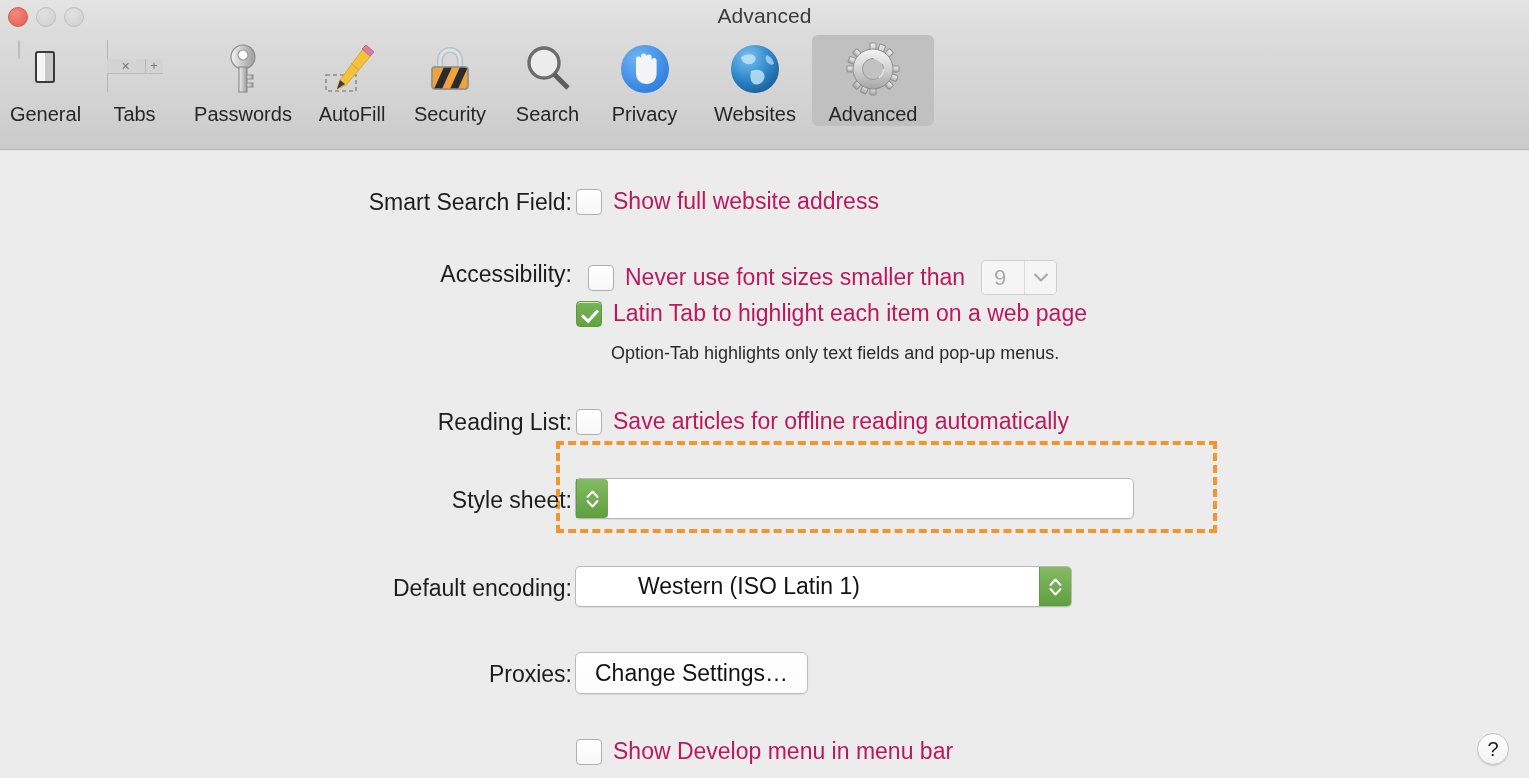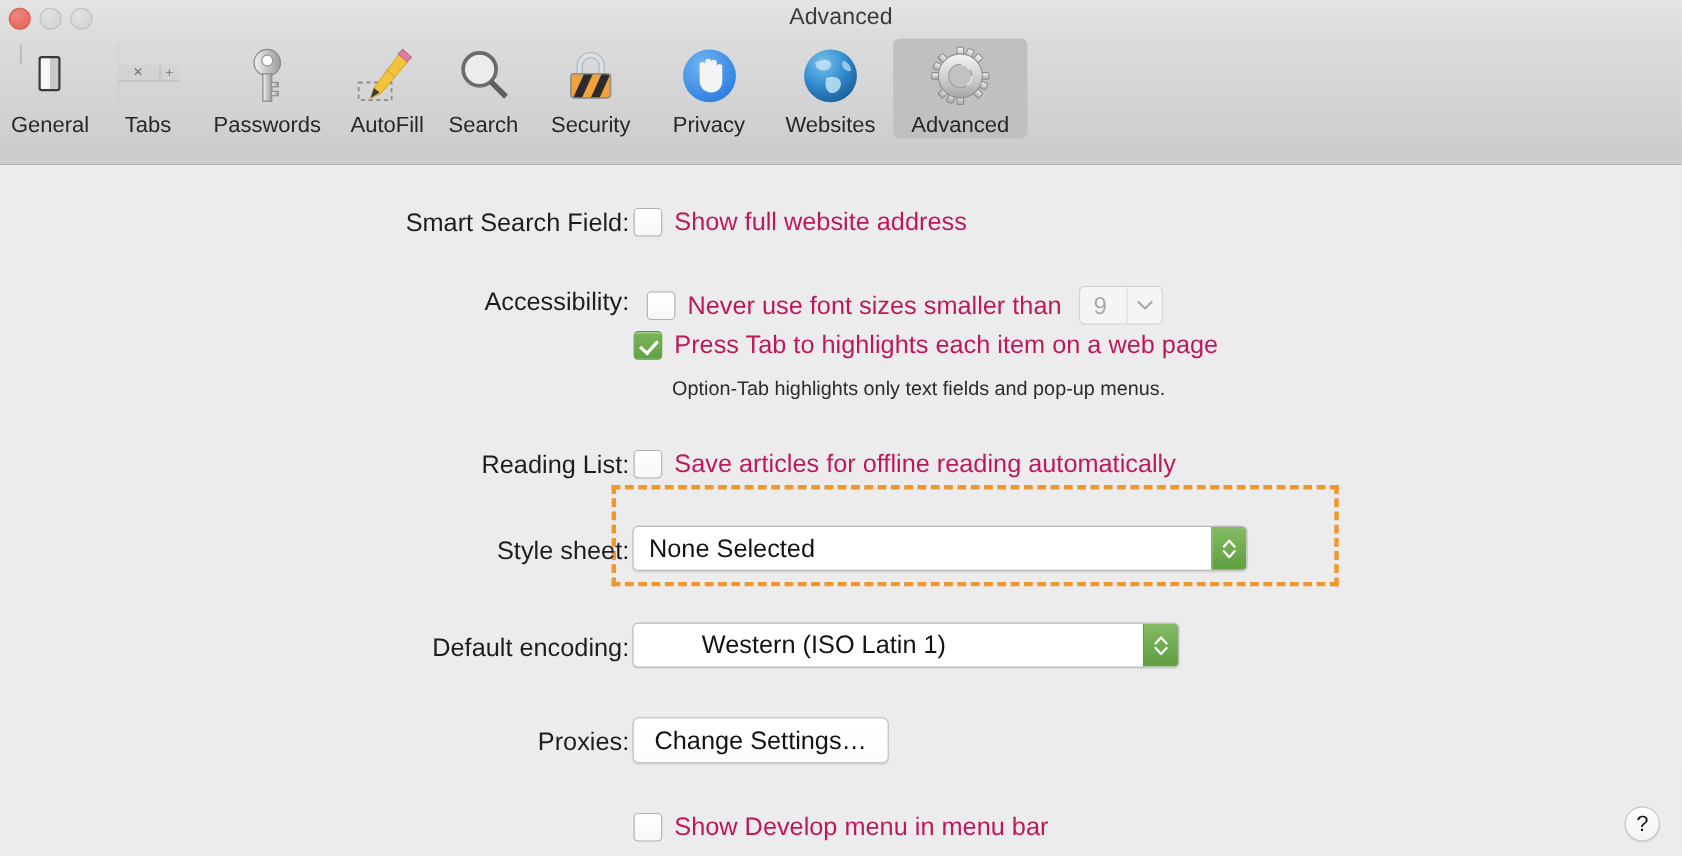--- a/index.html
+++ b/index.html
@@ -241,30 +241,20 @@
             <rect x="2" y="34" width="30" height="16" fill="none" stroke="#8d8d8d" stroke-width="1.6" stroke-dasharray="4 3"></rect>
             <g transform="rotate(0)">
               <polygon points="42,4 50,11 22,44 13,48 16,39" fill="#f5c33b" stroke="#d9a92c" stroke-width="1"></polygon>
               <polygon points="42,4 50,11 46,15 38,8" fill="#d97fa6" stroke="#bf6c90" stroke-width="1"></polygon>
               <polygon points="13,48 16,39 21,43" fill="#3b3b3b"></polygon>
               <line x1="27" y1="22" x2="35" y2="29" stroke="#dcae33" stroke-width="1.4"></line>
             </g>
           </svg>
         </span>
         <span class="tb-label">AutoFill</span>
-      </div>
-
-      <div class="tb-item w-search">
-        <span class="tb-icon">
-          <svg class="ic-search" viewBox="0 0 56 56">
-            <circle cx="24" cy="22" r="15" fill="#ececec" stroke="#6b6b6b" stroke-width="3.4"></circle>
-            <line x1="34" y1="33" x2="48" y2="47" stroke="#5e5e5e" stroke-width="5" stroke-linecap="butt"></line>
-          </svg>
-        </span>
-        <span class="tb-label">Search</span>
       </div>
 
       <div class="tb-item w-security">
         <span class="tb-icon">
           <svg class="ic-sec" viewBox="0 0 56 56">
             <defs>
               <clipPath id="bodyclip">
                   <rect x="10" y="26" width="36" height="22" rx="3"></rect>
                 </clipPath>
             </defs>
@@ -272,20 +262,30 @@
             <path d="M18 28 V19 a10 10 0 0 1 20 0 V28" fill="none" stroke="#dde2e6" stroke-width="3"></path>
             <rect x="10" y="26" width="36" height="22" rx="3" fill="#f0a23c" stroke="#9a9a9a" stroke-width="1.2"></rect>
             <g clip-path="url(#bodyclip)">
               <polygon points="12,48 22,26 30,26 20,48" fill="#2b2b2b"></polygon>
               <polygon points="28,48 38,26 46,26 36,48" fill="#2b2b2b"></polygon>
             </g>
             <rect x="10" y="26" width="36" height="22" rx="3" fill="none" stroke="#8f8f8f" stroke-width="1.4"></rect>
           </svg>
         </span>
         <span class="tb-label">Security</span>
+      </div>
+
+      <div class="tb-item w-search">
+        <span class="tb-icon">
+          <svg class="ic-search" viewBox="0 0 56 56">
+            <circle cx="24" cy="22" r="15" fill="#ececec" stroke="#6b6b6b" stroke-width="3.4"></circle>
+            <line x1="34" y1="33" x2="48" y2="47" stroke="#5e5e5e" stroke-width="5" stroke-linecap="butt"></line>
+          </svg>
+        </span>
+        <span class="tb-label">Search</span>
       </div>
 
       <div class="tb-item w-privacy">
         <span class="tb-icon">
           <svg class="ic-priv" viewBox="0 0 56 56">
             <defs>
               <radialGradient id="pbg" cx="35%" cy="28%" r="75%">
                 <stop offset="0%" stop-color="#6fb4f2"></stop>
                   <stop offset="100%" stop-color="#2f7fe0"></stop>
               </radialGradient>
@@ -371,35 +371,34 @@
         <span class="arrow">
           <svg width="14" height="9" viewBox="0 0 14 9">
               <polyline points="1,1.5 7,7.5 13,1.5" fill="none" stroke="#a8a8a8" stroke-width="2" stroke-linecap="round" stroke-linejoin="round"></polyline>
             </svg>
         </span>
       </span>
     </div>
 
     <div class="row" style="left: 576px; top: 149px;">
       <span class="cb checked"></span>
-      <span class="cb-text">Press Tab to highlights each item on a web page</span>
+      <span class="cb-text">Latin Tab to highlight each item on a web page</span>
     </div>
     <div class="sub-text" style="position:absolute; left: 611px; top: 192px;">Option-Tab highlights only text fields and pop-up menus.</div>
 
     <div id="highlight-box"></div>
 
     <div class="row-label-box row-label" style="top: 258px;">Reading List:</div>
     <div class="row" style="left: 576px; top: 257px;">
       <span class="cb"></span>
       <span class="cb-text">Save articles for offline reading automatically</span>
     </div>
 
     <div class="row-label-box row-label" style="top: 336px;">Style sheet:</div>
     <div class="popup" style="position:absolute; left: 575px; top: 327px; width: 559px;">
-      <span class="pv">None Selected</span>
       <span class="stepper">
         <svg width="15" height="22" viewBox="0 0 15 22">
           <polyline points="2.5,9 7.5,3.5 12.5,9" fill="none" stroke="#ffffff" stroke-width="2" stroke-linecap="round" stroke-linejoin="round"></polyline>
           <polyline points="2.5,13 7.5,18.5 12.5,13" fill="none" stroke="#ffffff" stroke-width="2" stroke-linecap="round" stroke-linejoin="round"></polyline>
         </svg>
       </span>
     </div>
 
     <div class="row-label-box row-label" style="top: 424px;">Default encoding:</div>
     <div class="popup" style="position:absolute; left: 575px; top: 415px; width: 497px; padding-left: 48px;">

